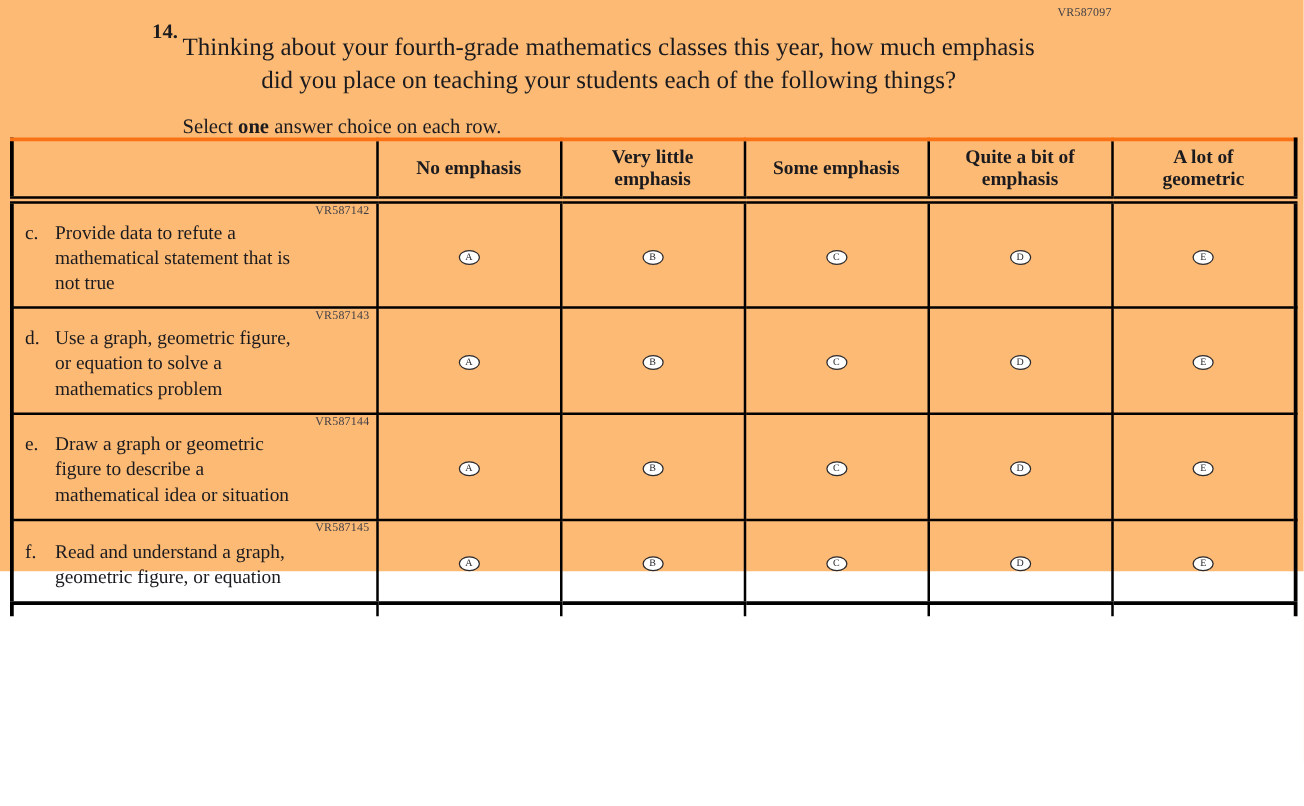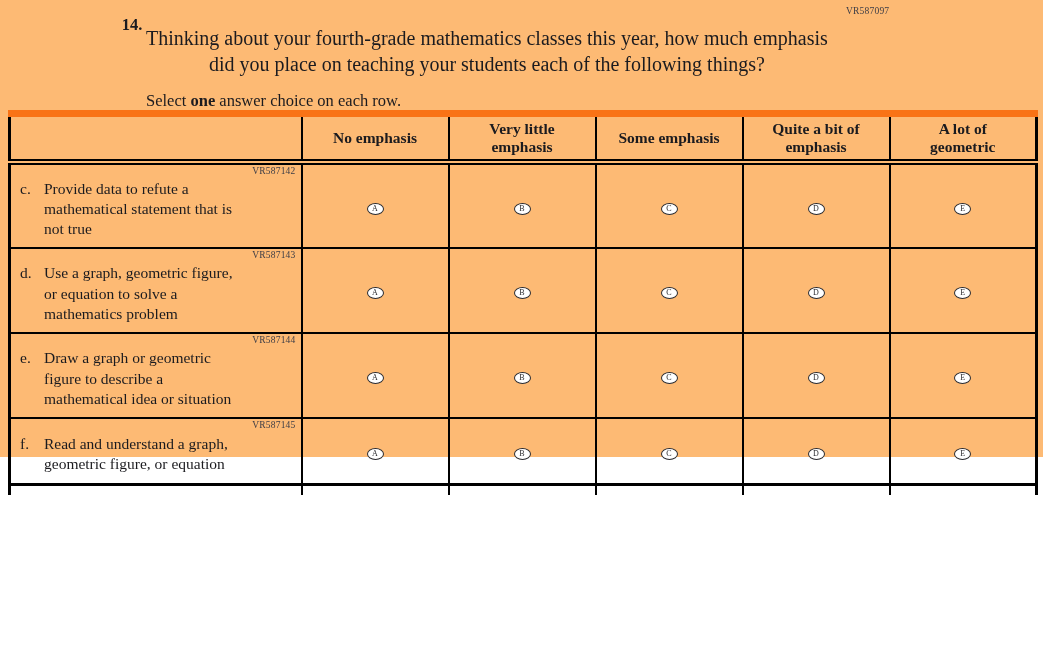--- a/index.html
+++ b/index.html
@@ -19,21 +19,21 @@
   .q-block { position:absolute; left:118px; top:14px; width:740px; }
   .q-row { display:flex;text-align:center; }
   .q-num { flex:0 0 28px; font-weight:700; font-size:16.5px; line-height:1.32; }
   .q-text { font-size:20px; line-height:1.32; white-space:pre-line;margin-top:11px; }
   .instruction { margin-left:28px; margin-top:13px; font-size:16.5px; }
   .instruction .em { font-weight:700; }
 
   table.emphasis-table {
     position:absolute; left:8px; top:110px; width:1027px;
     border-collapse:collapse; table-layout:fixed;
-    border-left:3px solid #000; border-top:7px solid #f97316; border-right:3px solid #000;
+    border-left:3px solid #000; border-top:3px solid #f97316; border-right:3px solid #000;
   }
   th, td { border:2px solid #000; }
   thead th {
     border-bottom:6px double #000;
     font-size:15.5px; font-weight:700; text-align:center; vertical-align:middle;
     line-height:1.15; padding:3px 2px;
   }
   .hdr { white-space:pre-line; }
 
   tr.r-hd  { height:48px; }

